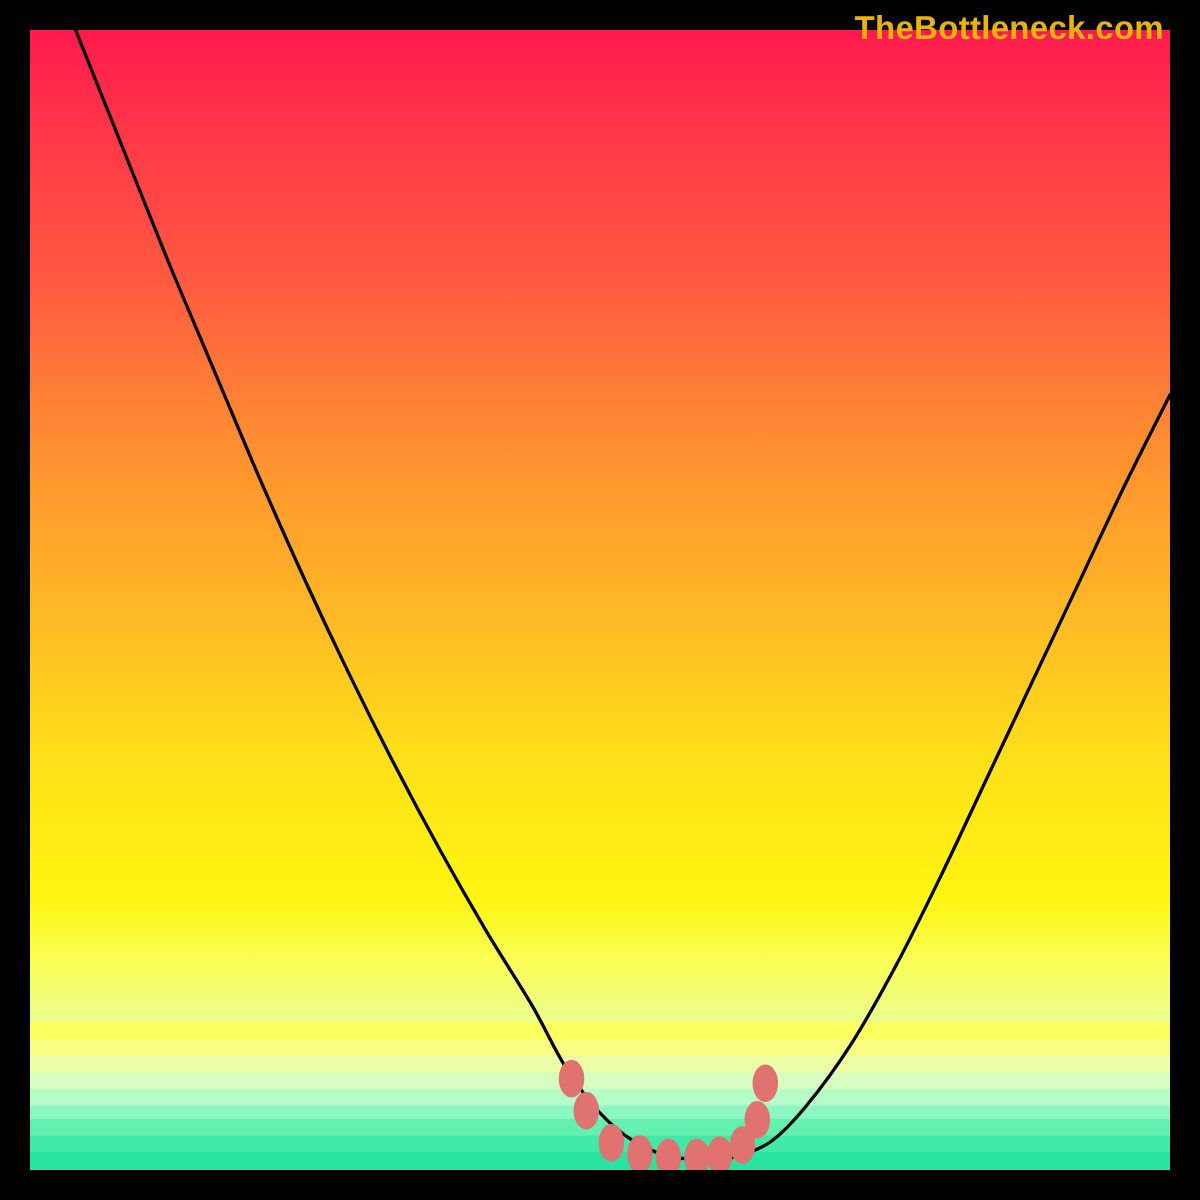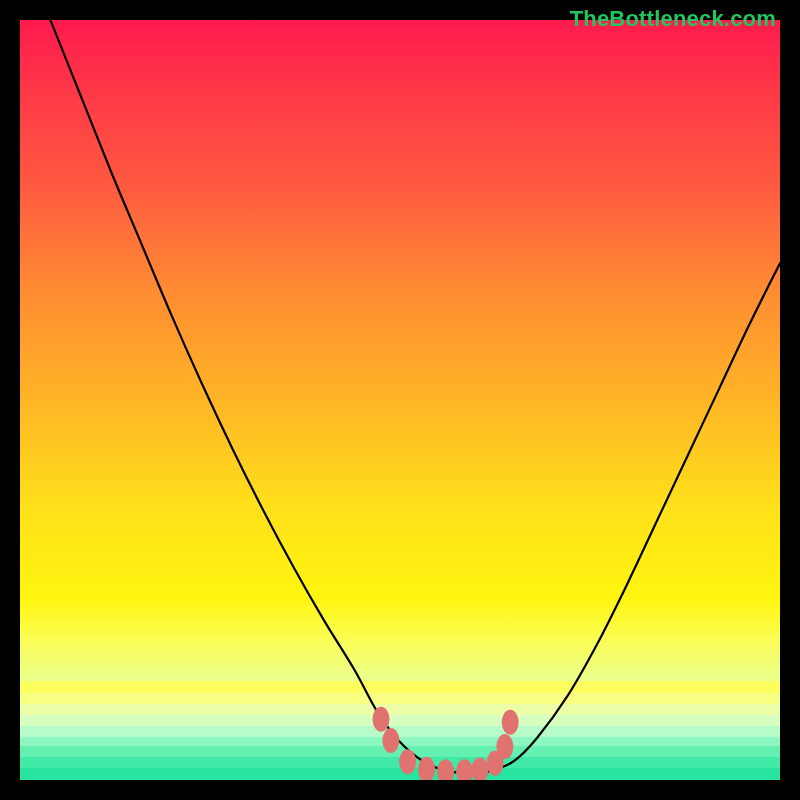--- a/index.html
+++ b/index.html
@@ -51,21 +51,21 @@
     left: 0;
     bottom: 0;
     width: 100%;
     height: 13%;
   }
   .stripe { position: absolute; left: 0; width: 100%; }
   .watermark {
     position: absolute;
     top: 6px;
     right: 24px;
-    color: #22c55e;
+    color: #eab308;
     font-size: 22px;
     font-weight: 600;
     letter-spacing: 0.2px;
     pointer-events: none;
   }
   svg.curve {
     position: absolute;
     left: 0;
     top: 0;
     width: 100%;

